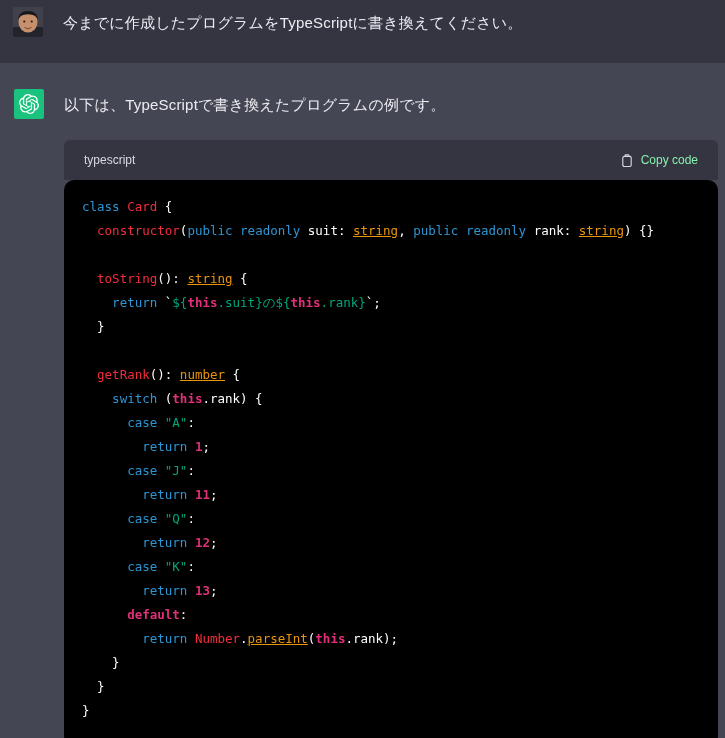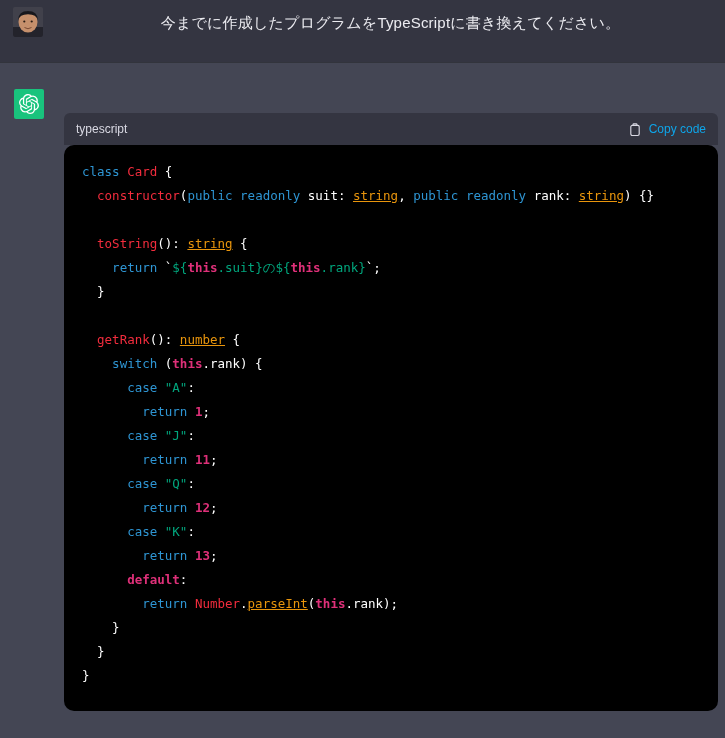--- a/index.html
+++ b/index.html
@@ -10,21 +10,20 @@
     font-family: "Liberation Sans", sans-serif;
     color: #ececf1;
   }
   .page { width: 725px; height: 738px; overflow: hidden; }
 
   .row { display: flex; align-items: flex-start; }
   .row-user {
     background: #343541;
     height: 62px;
     padding: 7px 7px 7px 13px;
-    text-align: center;
   }
   .row-assistant {
     background: #444654;
     min-height: 676px;
     padding: 26px 7px 0 14px;
     border-top: 1px solid rgba(32,33,35,0.5);
   }
 
   .avatar {
     width: 30px; height: 30px; flex: 0 0 30px;
@@ -45,33 +44,33 @@
     letter-spacing: 0.2px;
   }
 
   .code-block {
     margin-top: 24px;
     width: 654px;
     border-radius: 6px 6px 0 0;
     overflow: hidden;
   }
   .code-header {
-    height: 32px;
+    height: 40px;
     background: #343541;
     display: flex; align-items: center; justify-content: space-between;
-    padding: 0 12px;
+    padding: 0 20px;
     font-size: 12px;
     color: #d9d9e3;
   }
   .code-lang { color: #d9d9e3; }
   .copy-btn {
     display: flex; align-items: center; gap: 7px;
     background: none; border: none; padding: 0;
     font-family: "Liberation Sans", sans-serif;
-    font-size: 12px; color: #0ea5e9; cursor: pointer;
+    font-size: 12px; color: #86efac; cursor: pointer;
   }
   .copy-btn svg { width: 14px; height: 15px; stroke: #d9d9e3; fill: none; }
 
   .code-body {
     margin: 0;
     background: #000000;
     padding: 15px 18px;
     min-height: 566px;
     font-family: "DejaVu Sans Mono", monospace;
     font-size: 12.5px;
@@ -109,20 +108,21 @@
     </div>
   </div>
 
   <div class="row row-assistant">
     <div class="avatar bot-avatar">
       <svg viewBox="0 0 24 24">
         <path d="M22.2819 9.8211a5.9847 5.9847 0 0 0-.5157-4.9108 6.0462 6.0462 0 0 0-6.5098-2.9A6.0651 6.0651 0 0 0 4.9807 4.1818a5.9847 5.9847 0 0 0-3.9977 2.9 6.0462 6.0462 0 0 0 .7427 7.0966 5.98 5.98 0 0 0 .511 4.9107 6.051 6.051 0 0 0 6.5146 2.9001A5.9847 5.9847 0 0 0 13.2599 24a6.0557 6.0557 0 0 0 5.7718-4.2058 5.9894 5.9894 0 0 0 3.9977-2.9001 6.0557 6.0557 0 0 0-.7475-7.073zm-9.022 12.6081a4.4755 4.4755 0 0 1-2.8764-1.0408l.1419-.0804 4.7783-2.7582a.7948.7948 0 0 0 .3927-.6813v-6.7369l2.02 1.1686a.071.071 0 0 1 .038.052v5.5826a4.504 4.504 0 0 1-4.4945 4.4944zm-9.6607-4.1254a4.4708 4.4708 0 0 1-.5346-3.0137l.142.0852 4.783 2.7582a.7712.7712 0 0 0 .7806 0l5.8428-3.3685v2.3324a.0804.0804 0 0 1-.0332.0615L9.74 19.9502a4.4992 4.4992 0 0 1-6.1408-1.6464zM2.3408 7.8956a4.485 4.485 0 0 1 2.3655-1.9728V11.6a.7664.7664 0 0 0 .3879.6765l5.8144 3.3543-2.0201 1.1685a.0757.0757 0 0 1-.071 0l-4.8303-2.7865A4.504 4.504 0 0 1 2.3408 7.8956zm16.5963 3.8558L13.1038 8.364 15.1192 7.2a.0757.0757 0 0 1 .071 0l4.8303 2.7913a4.4944 4.4944 0 0 1-.6765 8.1042v-5.6772a.79.79 0 0 0-.407-.667zm2.0107-3.0231l-.142-.0852-4.7735-2.7818a.7759.7759 0 0 0-.7854 0L9.409 9.2297V6.8974a.0662.0662 0 0 1 .0284-.0615l4.8303-2.7866a4.4992 4.4992 0 0 1 6.6802 4.66zM8.3065 12.863l-2.02-1.1638a.0804.0804 0 0 1-.038-.0567V6.0742a4.4992 4.4992 0 0 1 7.3757-3.4537l-.142.0805L8.704 5.459a.7948.7948 0 0 0-.3927.6813zm1.0976-2.3654l2.602-1.4998 2.6069 1.4998v2.9994l-2.5974 1.4997-2.6067-1.4997Z"></path>
       </svg>
     </div>
     <div class="msg-col">
+      <div class="msg-text">以下は、TypeScriptで書き換えたプログラムの例です。</div>
 
       <div class="code-block">
         <div class="code-header">
           <span class="code-lang">typescript</span>
           <button class="copy-btn">
             <span style="display:flex;">
               <svg viewBox="0 0 16 17" stroke-width="1.3" stroke-linecap="round" stroke-linejoin="round">
                 <rect x="3.2" y="3.8" width="9.6" height="11.5" rx="1.6"></rect>
                 <path d="M5.8 3.8 V2.9 a0.9 0.9 0 0 1 0.9 -0.9 h2.6 a0.9 0.9 0 0 1 0.9 0.9 V3.8"></path>
               </svg>

